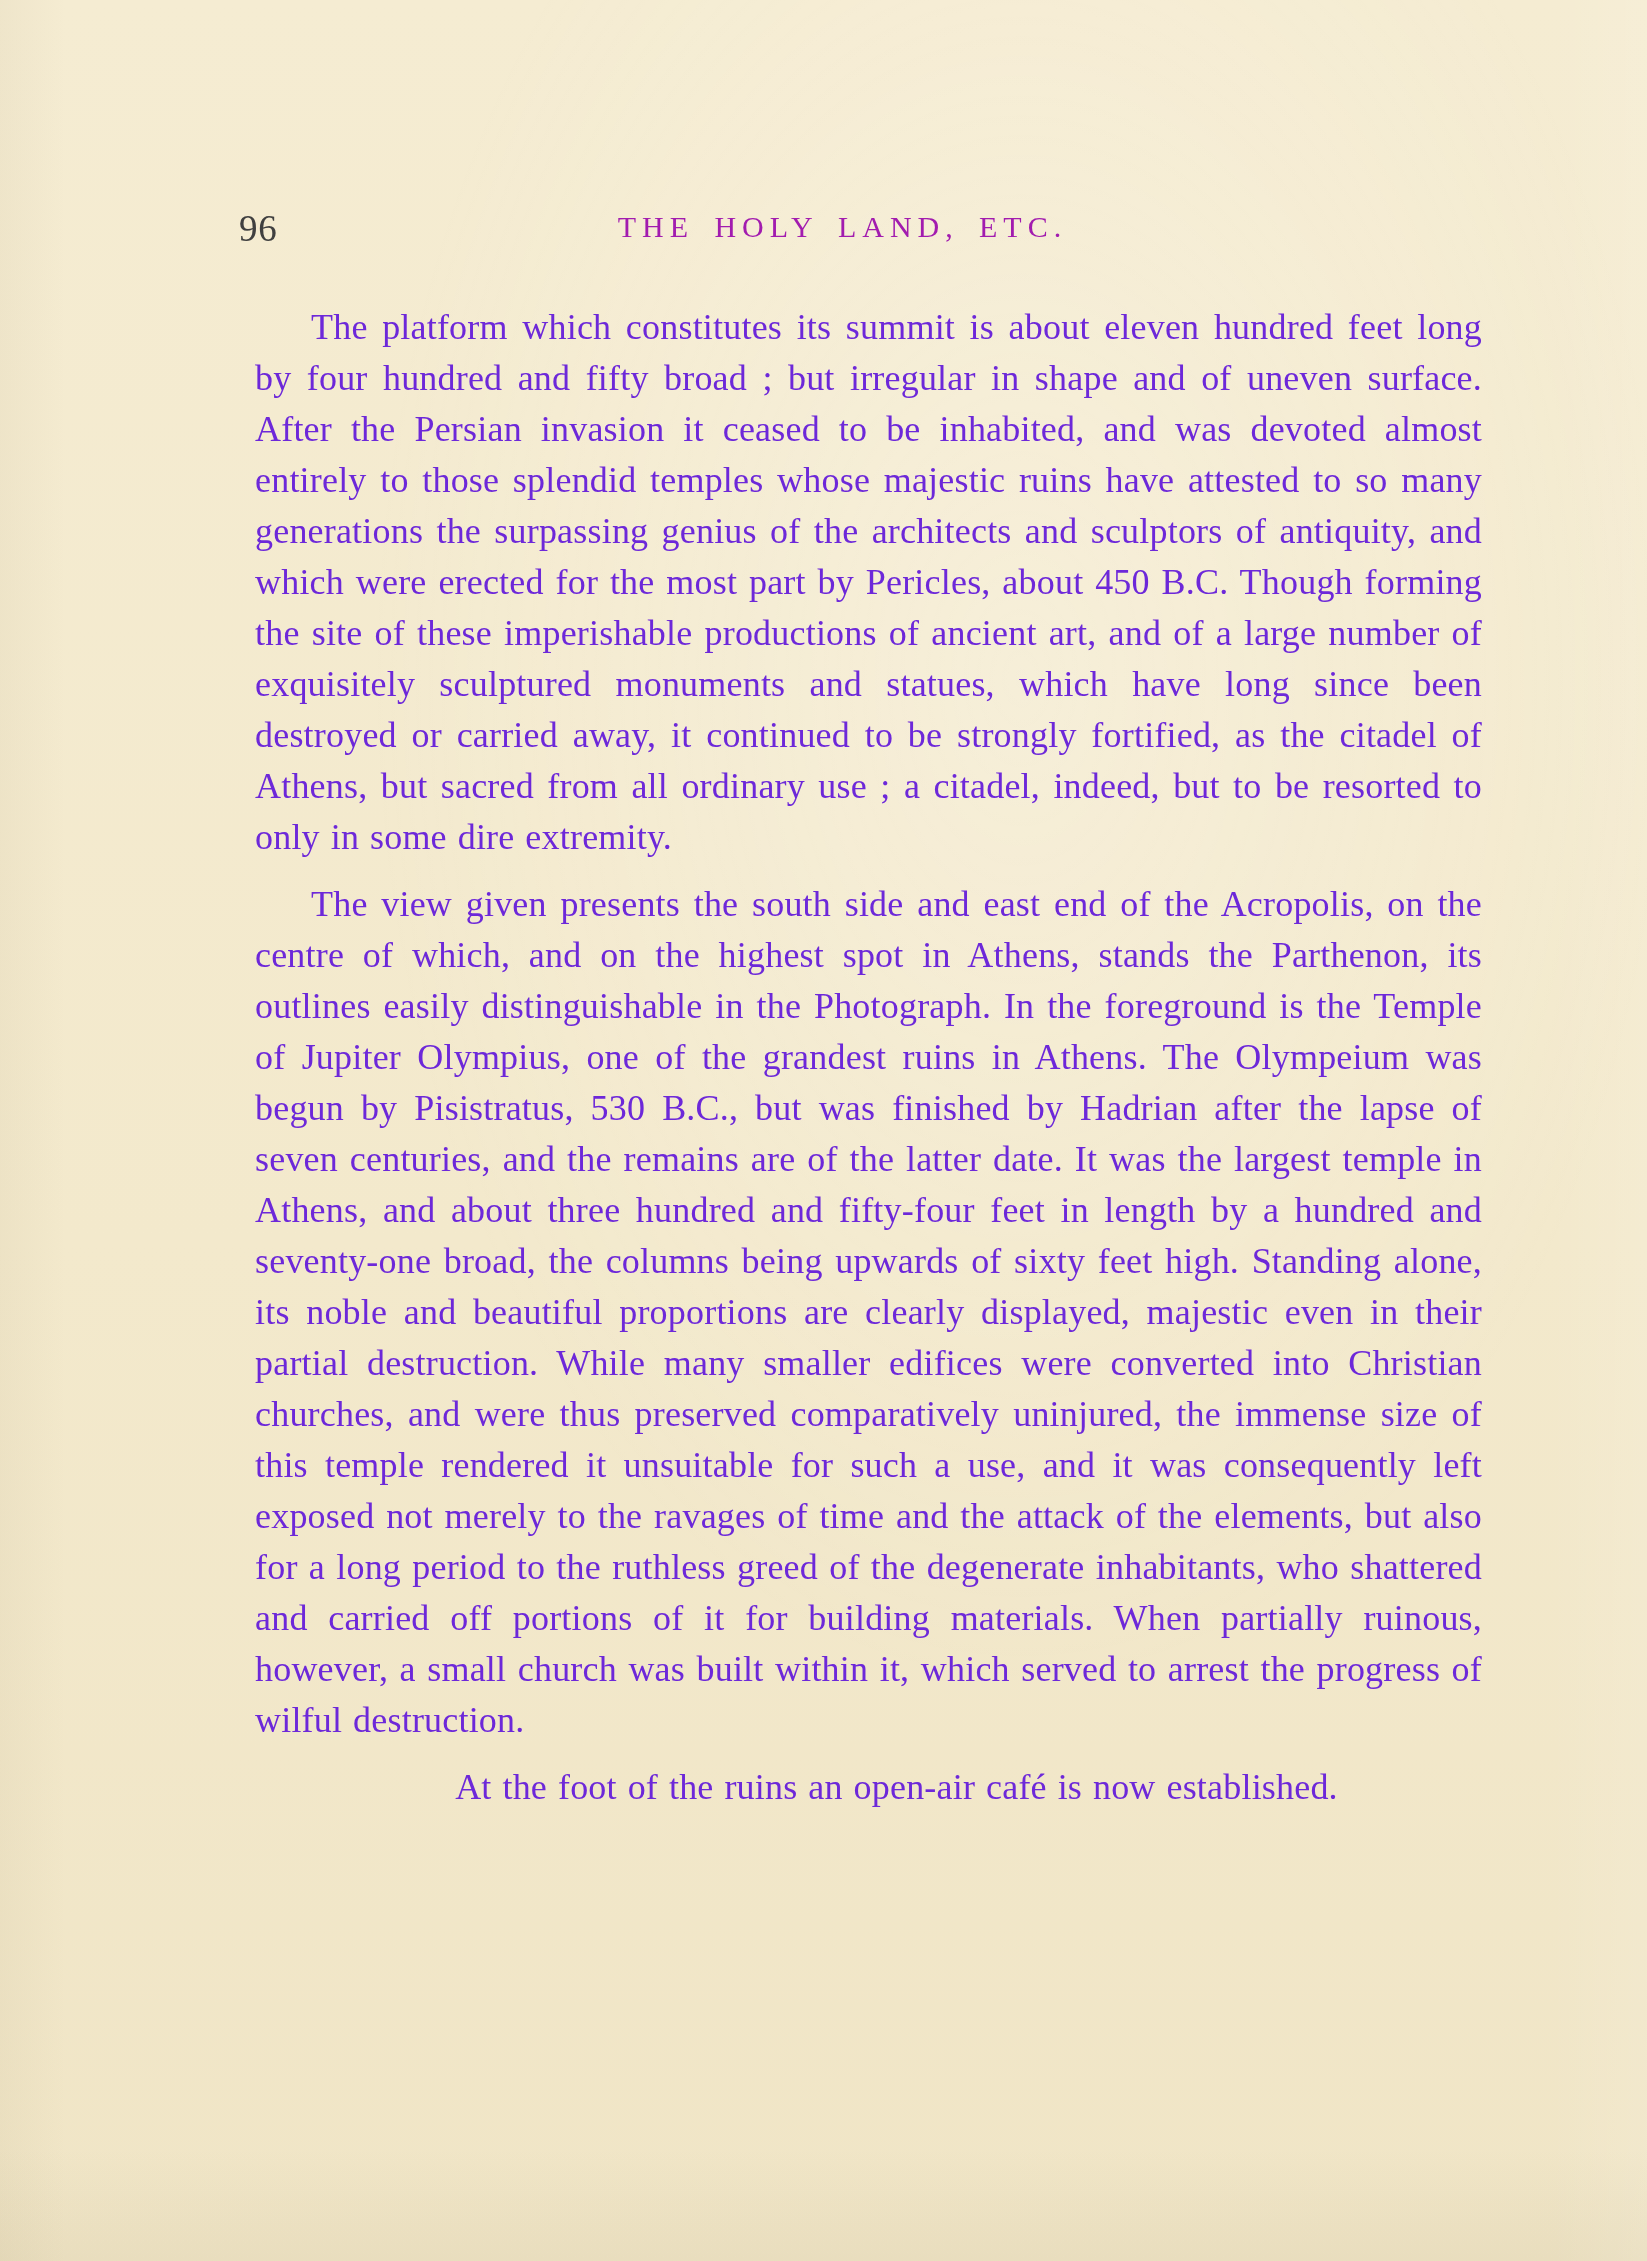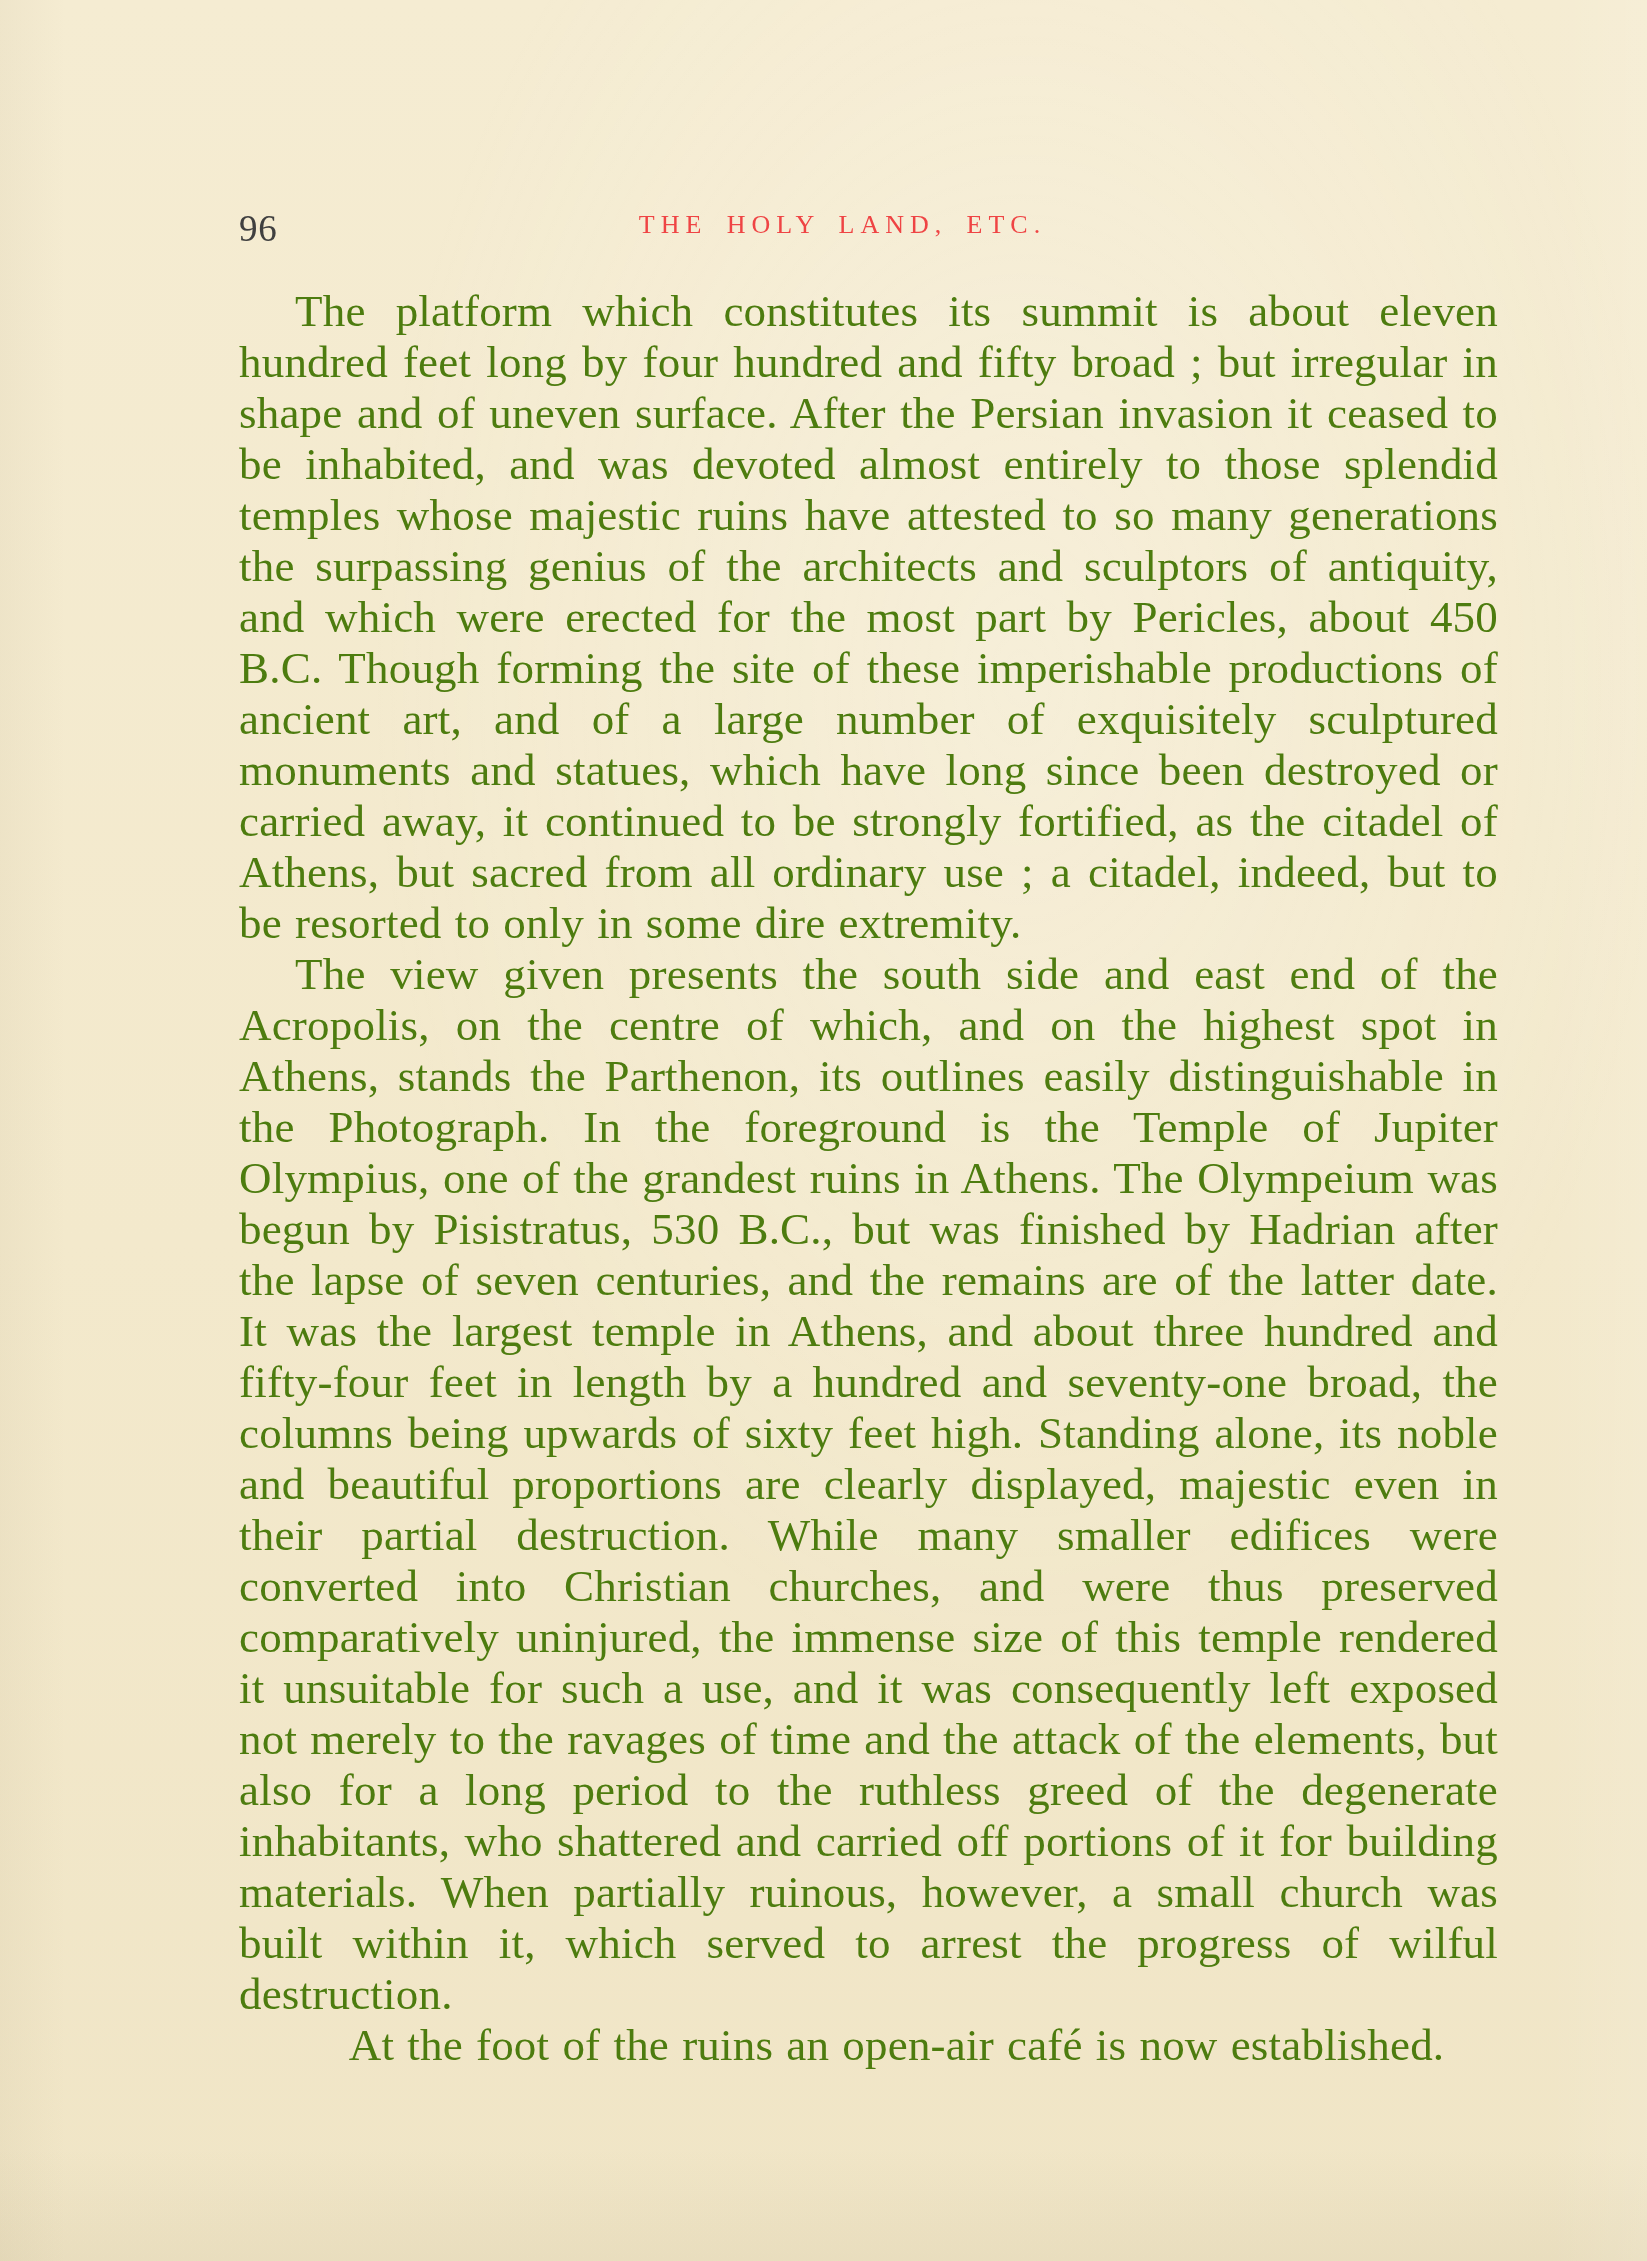--- a/index.html
+++ b/index.html
@@ -43,41 +43,41 @@
     font-size: 37px;
     letter-spacing: 0.8px;
     color: #404040;
   }
   .running-title {
     position: absolute;
     left: 0;
     right: 51px;
     top: 5.1px;
     text-align: center;
-    font-size: 26px;
+    font-size: 30px;
     letter-spacing: 6px;
     word-spacing: 6.8px;
-    color: #ef4444;
+    color: #a21caf;
   }
 
   .text-block {
     position: absolute;
     top: 286px;
     left: 239px;
     width: 1259px;
   }
   .para {
-    margin: 0;
-    font-size: 45px;
+    margin: 16px;
+    font-size: 36px;
     line-height: 51px;
     text-align: justify;
     text-indent: 56px;
     letter-spacing: 0.2px;
     word-spacing: 1.7px;
-    color: #4d7c0f;
+    color: #6d28d9;
   }
   .para:last-child {
     text-align: center;
   }
 </style>
 </head>
 <body>
 
 <div class="scan-vignette"></div>
 

